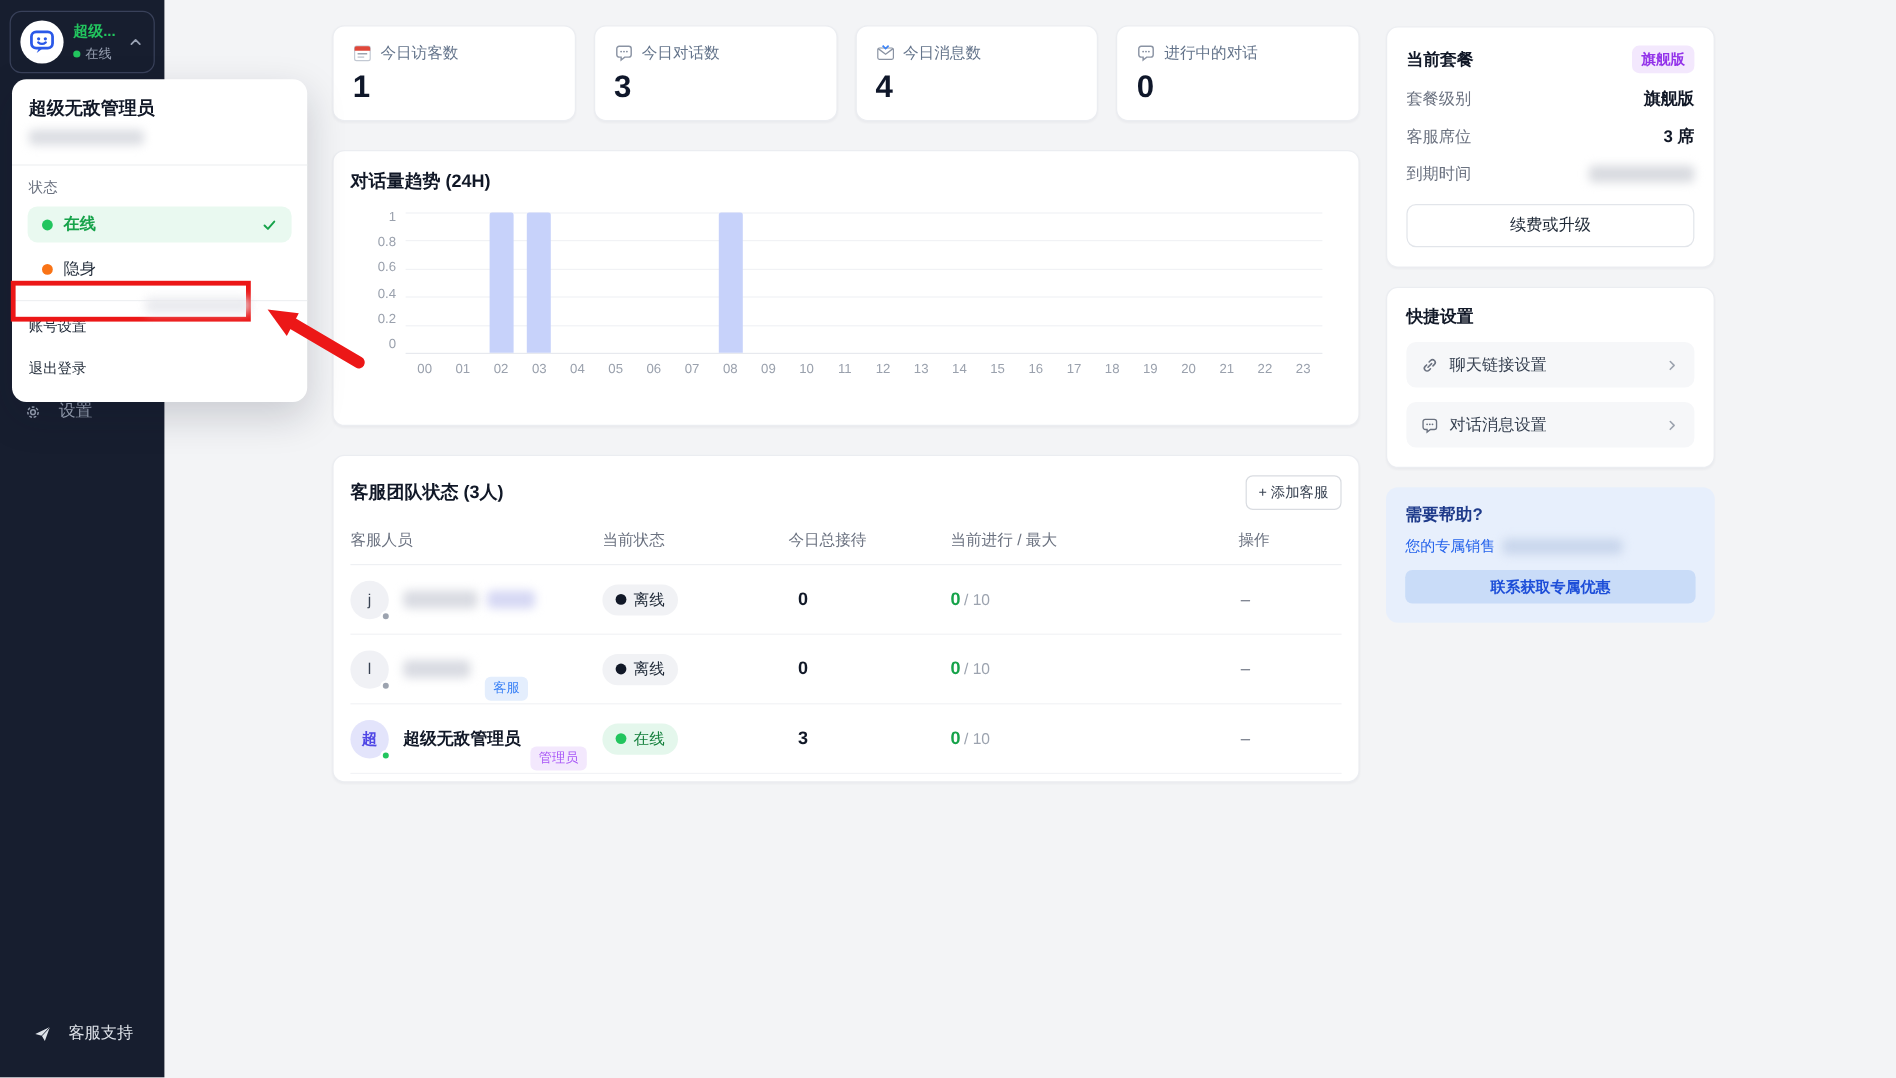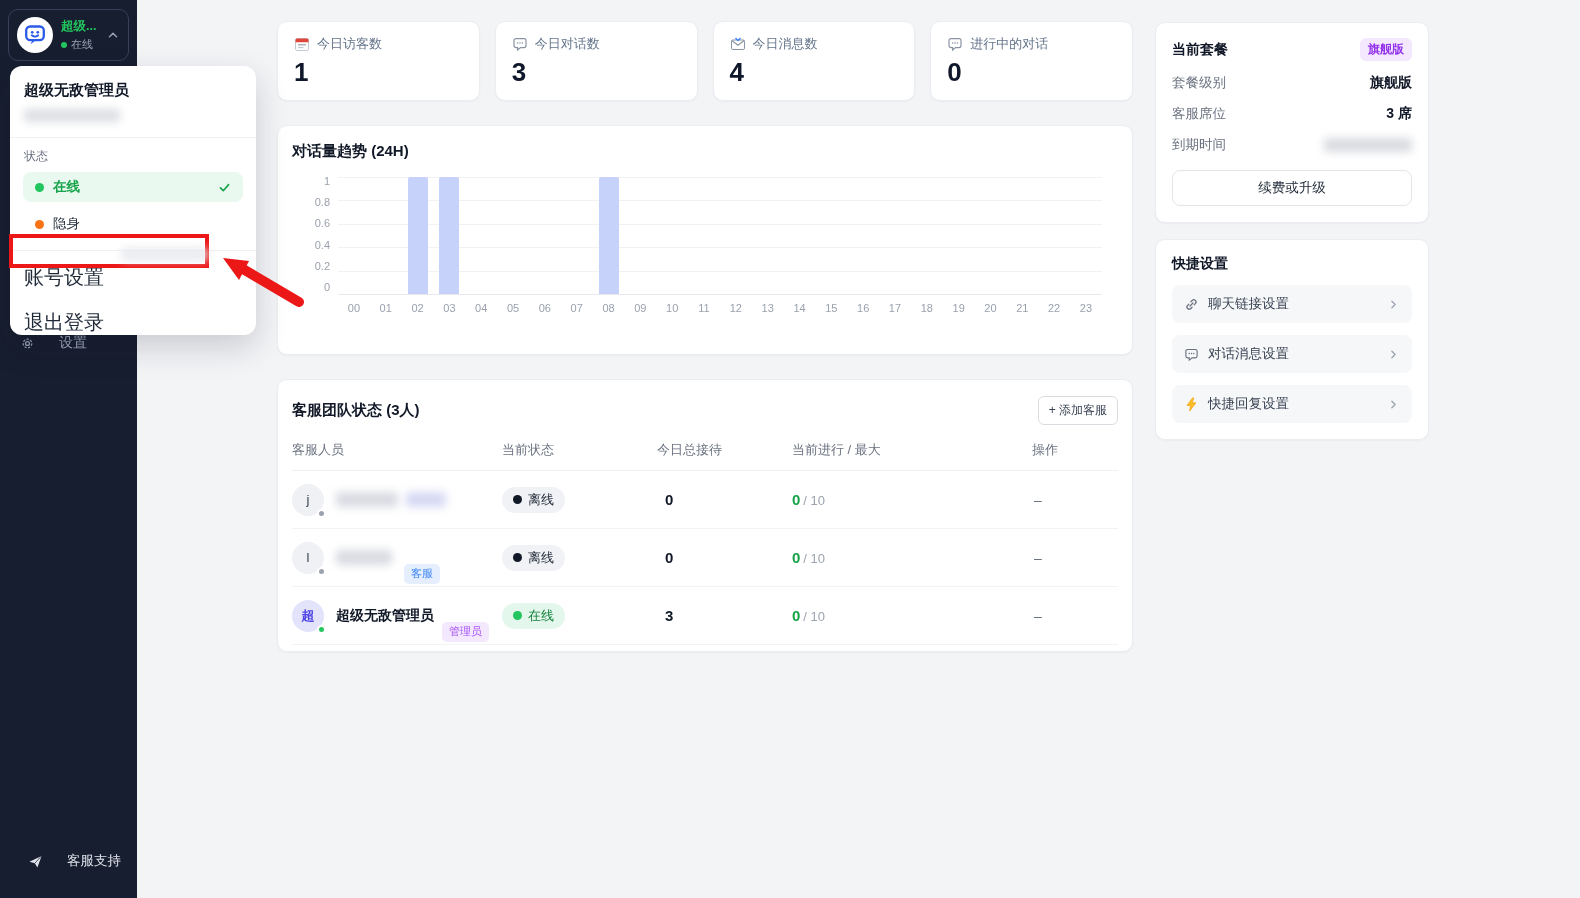--- a/index.html
+++ b/index.html
@@ -11,21 +11,21 @@
   
   .sidebar { position:absolute; left:0; top:0; width:137px; height:898px; background:#171e2f; z-index:1; }
   .user-header { position:absolute; left:8px; top:9px; width:121px; height:52px;
     border:1px solid #39415a; border-radius:10px; display:flex; align-items:center; padding:0 8px; gap:8px; cursor:pointer; }
   .logo-avatar { width:36px; height:36px; border-radius:50%; background:#ffffff; display:flex; align-items:center; justify-content:center; flex:none; }
   .uh-texts { display:flex; flex-direction:column; gap:2px; min-width:0; }
   .uh-name { color:#22c55e; font-size:12.5px; font-weight:bold; white-space:nowrap; }
   .uh-status { display:flex; align-items:center; gap:4px; color:#98a1b3; font-size:11px; }
   .dot { border-radius:50%; display:inline-block; flex:none; }
   .dot-green { background:#22c55e; width:6px; height:6px; }
-  .side-item { position:absolute; display:flex; align-items:center; gap:24px; color:#9aa3b4; font-size:14px; cursor:pointer; }
+  .side-item { position:absolute; display:flex; align-items:center; gap:14px; color:#9aa3b4; font-size:14px; cursor:pointer; }
   .side-settings { left:20px; top:334px; }
   .side-support { left:28px; top:852px; color:#dfe3ea; font-size:13.5px; }
   
   .card { background:#ffffff; border:1px solid #ebedf1; border-radius:10px; box-shadow:0 1px 2px rgba(16,24,40,.04); }
   
   .left-col  { position:absolute; left:277px; top:21px; width:856px; }
   .right-col { position:absolute; left:1155px; top:22px; width:274px; }
   
   .stats-row { display:flex; gap:15px; }
   .stat-card { flex:1; height:80px; padding:13px 16px; }
@@ -98,21 +98,21 @@
   .dd-name { padding:15px 14px 0 14px; font-size:15px; font-weight:bold; color:#111827; }
   .dd-email { margin:8px 14px 0 14px; }
   .dd-divider { height:1px; background:#eef0f2; margin-top:11px; }
   .dd-section-label { padding:10px 31px 0 14px; font-size:12px; color:#6b7280; }
   .dd-status-row { margin:7px 13px 0 13px; height:30px; border-radius:8px; display:flex; align-items:center; padding:0 12px; gap:9px; font-size:13.5px; cursor:pointer; }
   .dd-status-row.selected { background:#e9f9f0; color:#16a34a; font-weight:bold; }
   .dd-status-row.plain { color:#1f2937; }
   .sdot { width:9px; height:9px; border-radius:50%; flex:none; }
   .sdot.green { background:#22c55e; } .sdot.orange { background:#f97316; }
   .dd-status-row .spacer { flex:1; }
-  .dd-item { padding:9px 14px; font-size:20px; color:#1f2937; cursor:pointer; }
+  .dd-item { padding:9px 14px; font-size:12px; color:#1f2937; cursor:pointer; }
   
   .anno-rect { position:absolute; left:9px; top:234px; width:200px; height:34px; border:4px solid #ec1717; z-index:70; pointer-events:none; }
   .anno-arrow { position:absolute; left:213px; top:250px; z-index:70; pointer-events:none; }
   .rect-smudge { position:absolute; left:108px; top:10px; width:88px; height:13px; background:#e6e7ec; opacity:.85; }
   svg { display:block; }
 </style>
 </head>
 <body>
 
 <div class="sidebar">
@@ -430,35 +430,30 @@
         </svg>
       </span>
       <span class="quick-label">对话消息设置</span>
       <span>
         <svg width="13" height="13" viewBox="0 0 16 16">
             <polyline points="6,4 10,8 6,12" fill="none" stroke="#9ca3af" stroke-width="1.6" stroke-linecap="round" stroke-linejoin="round"></polyline>
           </svg>
       </span>
     </div>
 
-    <div class="quick-item">
-      <span>
-        <svg width="15" height="15" viewBox="0 0 16 16">
-          <path d="M9 1 L3.2 9 H7 L6 15 L12.8 6.2 H8.6 L10.6 1 Z" fill="#fbbf24" stroke="#f59e0b" stroke-width="0.7" stroke-linejoin="round"></path>
-        </svg>
-      </span>
-      <span class="quick-label">快捷回复设置</span>
-      <span>
-        <svg width="13" height="13" viewBox="0 0 16 16">
-            <polyline points="6,4 10,8 6,12" fill="none" stroke="#9ca3af" stroke-width="1.6" stroke-linecap="round" stroke-linejoin="round"></polyline>
-          </svg>
-      </span>
-    </div>
-  </div>
-
+  </div>
+
+  <div class="help-card">
+    <div class="help-title">需要帮助?</div>
+    <div class="help-sub">
+      <span>您的专属销售</span>
+      <span class="blur-blob" style="width:100px;height:13px;background:#c9d6ec;margin-left:6px;"></span>
+    </div>
+    <button class="help-btn">联系获取专属优惠</button>
+  </div>
 </div>
 
 <div class="dropdown">
   <div class="dd-name">超级无敌管理员</div>
   <div class="dd-email"><span class="blur-blob" style="width:96px;height:13px;background:#dcdee3;"></span></div>
   <div class="dd-divider"></div>
   <div class="dd-section-label">状态</div>
 
   <div class="dd-status-row selected">
     <span class="sdot green"></span>

